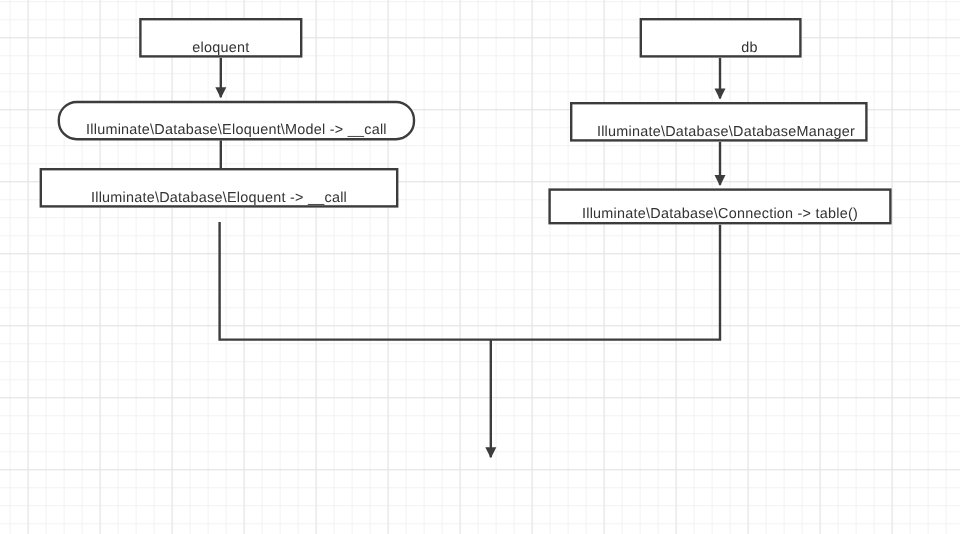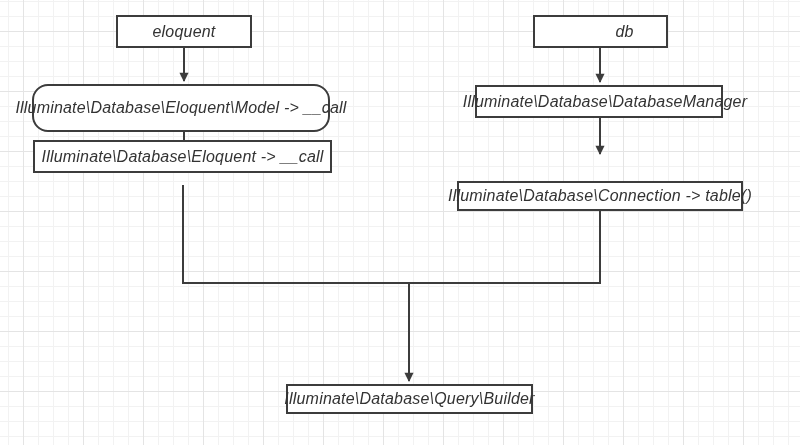--- a/index.html
+++ b/index.html
@@ -31,36 +31,35 @@
     width: 800px;
     height: 445px;
     pointer-events: none;
   }
   .node {
     position: absolute;
     box-sizing: border-box;
     background: #ffffff;
     border: 2px solid #3c3c3c;
     color: #333333;
-    font-size: 16px;
+    font-size: 12px;
     letter-spacing: 0.2px;
     display: flex;
-    align-items: center;
+    align-items: flex-end;
     justify-content: center;
     white-space: nowrap;
     cursor: default;
-    font-style: italic;
   }
   
   .n-eloquent      { left:116px; top:15px;  width:136px; height:33px; }
-  .n-model-call    { left:32px;  top:84px;  width:298px; height:48px;border-radius:16px; }
+  .n-model-call    { left:48px;  top:84px;  width:298px; height:33px;border-radius:16px; }
   .n-eloquent-call { left:33px;  top:140px; width:299px; height:33px; }
   .n-db            { left:533px; top:15px;  width:135px; height:33px;padding-left:48px; }
   .n-db-manager    { left:475px; top:85px;  width:248px; height:33px;padding-left:12px; }
-  .n-connection    { left:457px; top:157px; width:286px; height:30px;margin-top:24px; }
+  .n-connection    { left:457px; top:157px; width:286px; height:30px; }
   .n-builder       { left:286px; top:384px; width:247px; height:30px; }
 </style>
 </head>
 <body>
 
 <div class="canvas">
 
   <svg class="edges" viewBox="0 0 800 445" xmlns="http://www.w3.org/2000/svg">
     <defs>
       <marker id="arrowhead" viewBox="0 0 12 12" markerWidth="11" markerHeight="11" refX="10" refY="6" orient="auto" markerUnits="userSpaceOnUse">
@@ -100,17 +99,14 @@
   </div>
 
   <div class="node n-db-manager">
     <span>Illuminate\Database\DatabaseManager</span>
   </div>
 
   <div class="node n-connection">
     <span>Illuminate\Database\Connection -&gt; table()</span>
   </div>
 
-  <div class="node n-builder">
-    <span>Illuminate\Database\Query\Builder</span>
-  </div>
 
 </div>
 
 </body></html>

